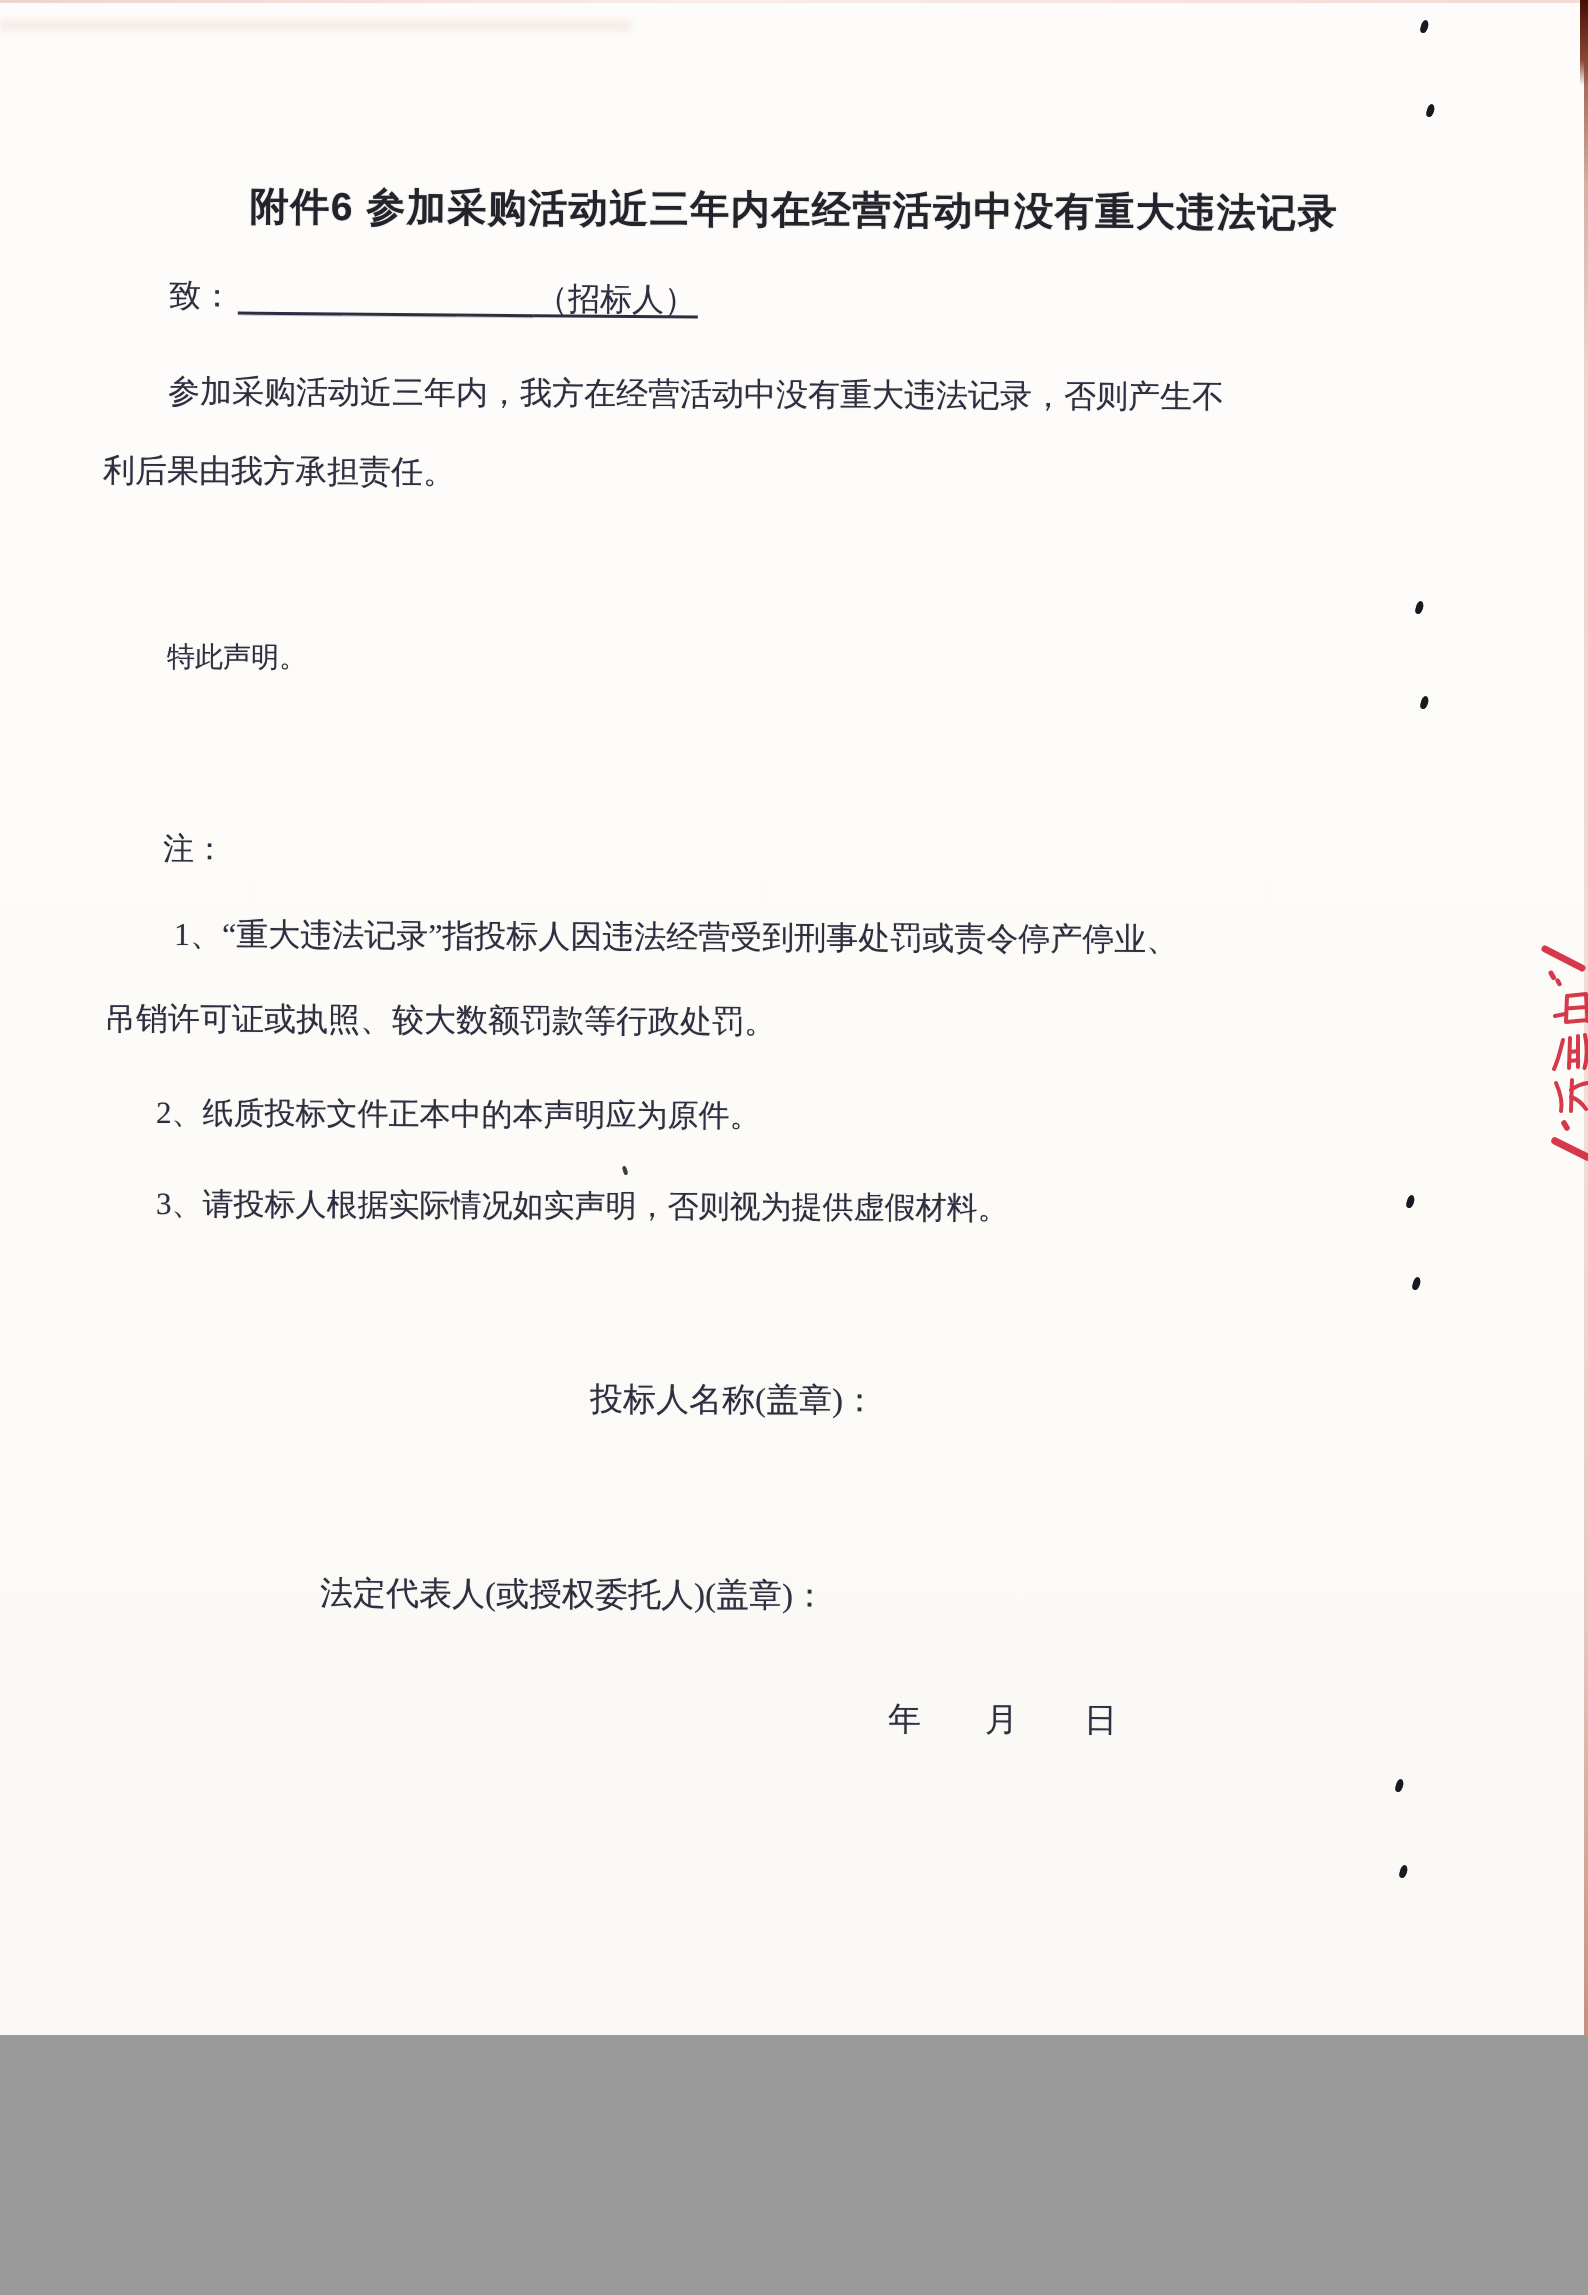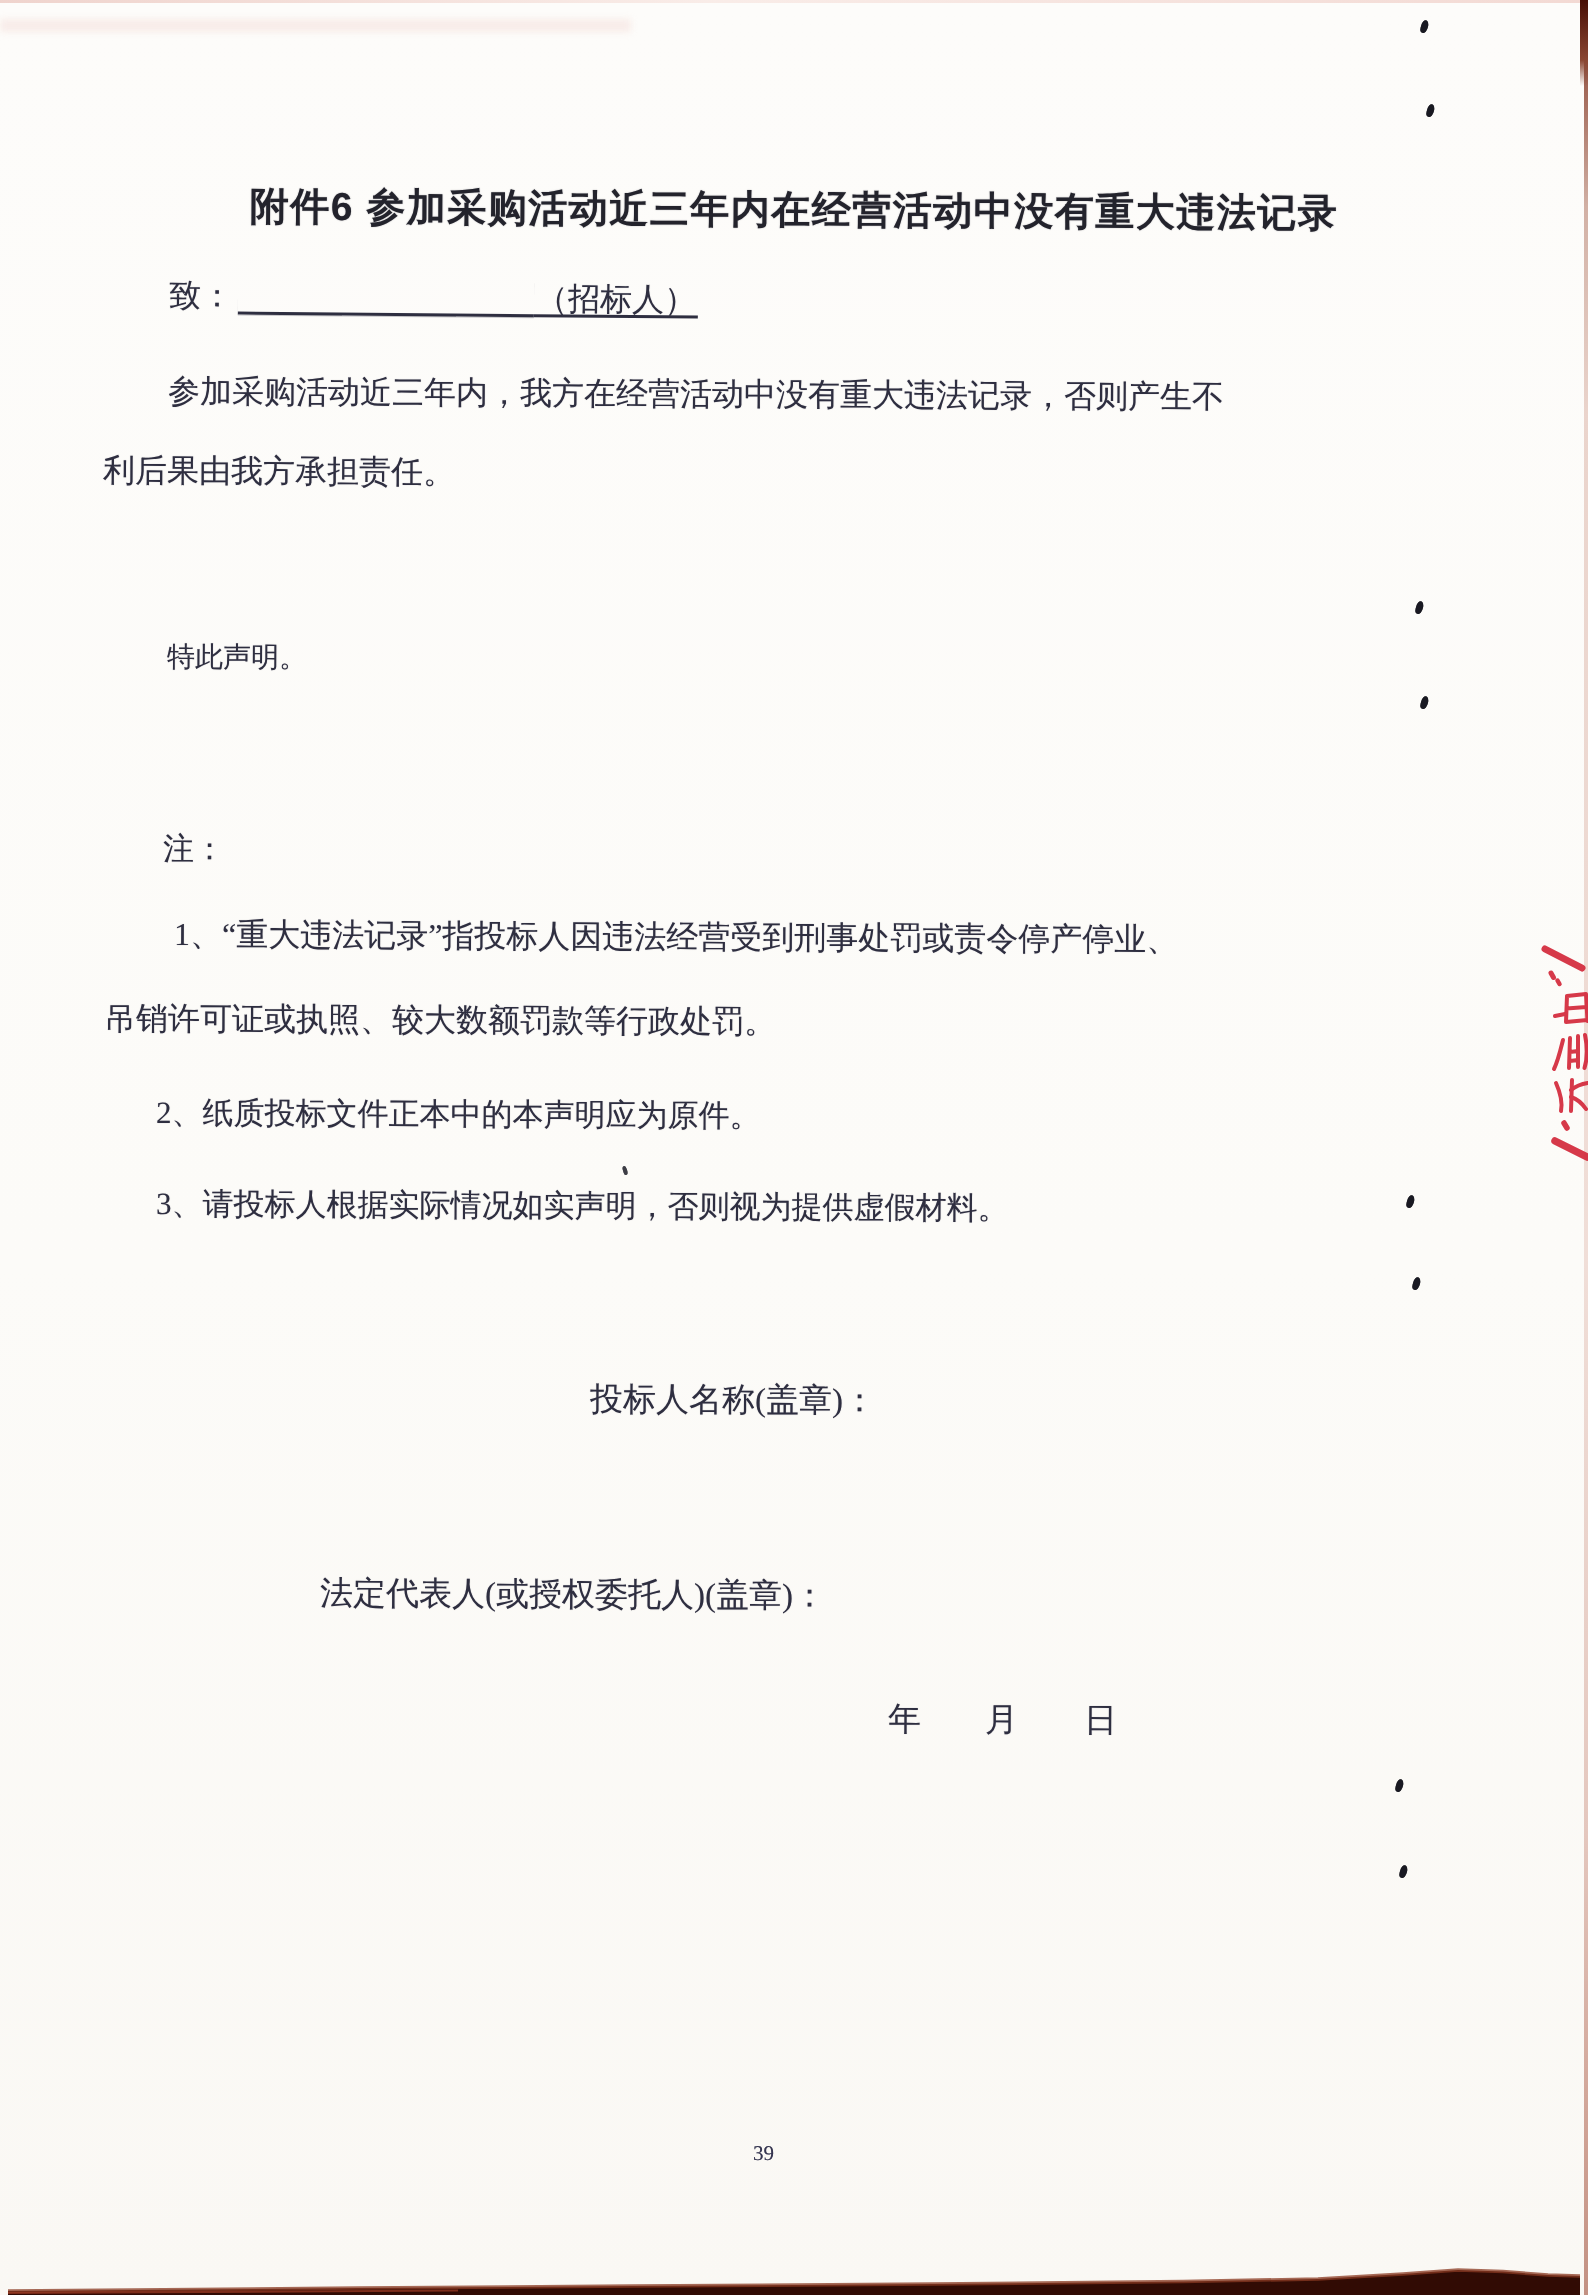--- a/index.html
+++ b/index.html
@@ -1,18 +1,18 @@
 <!DOCTYPE html>
 <html style="font-size:8px"><head>
 <meta charset="utf-8">
 <style>
   html,body{margin:0;padding:0;background:#9a9a9a;}
   .page{
     position:relative;
-    width:1588px;height:2295px;
+    width:1588px;height:2035px;
     background:linear-gradient(180deg,#fdfcfa 0%,#fcfbf8 55%,#faf8f4 100%);
     overflow:hidden;
     font-family:"Liberation Serif", serif;
     color:#2e2e40;
   }
   .line{
     position:absolute;
     white-space:nowrap;
     line-height:1;
     transform:rotate(0.3deg);

